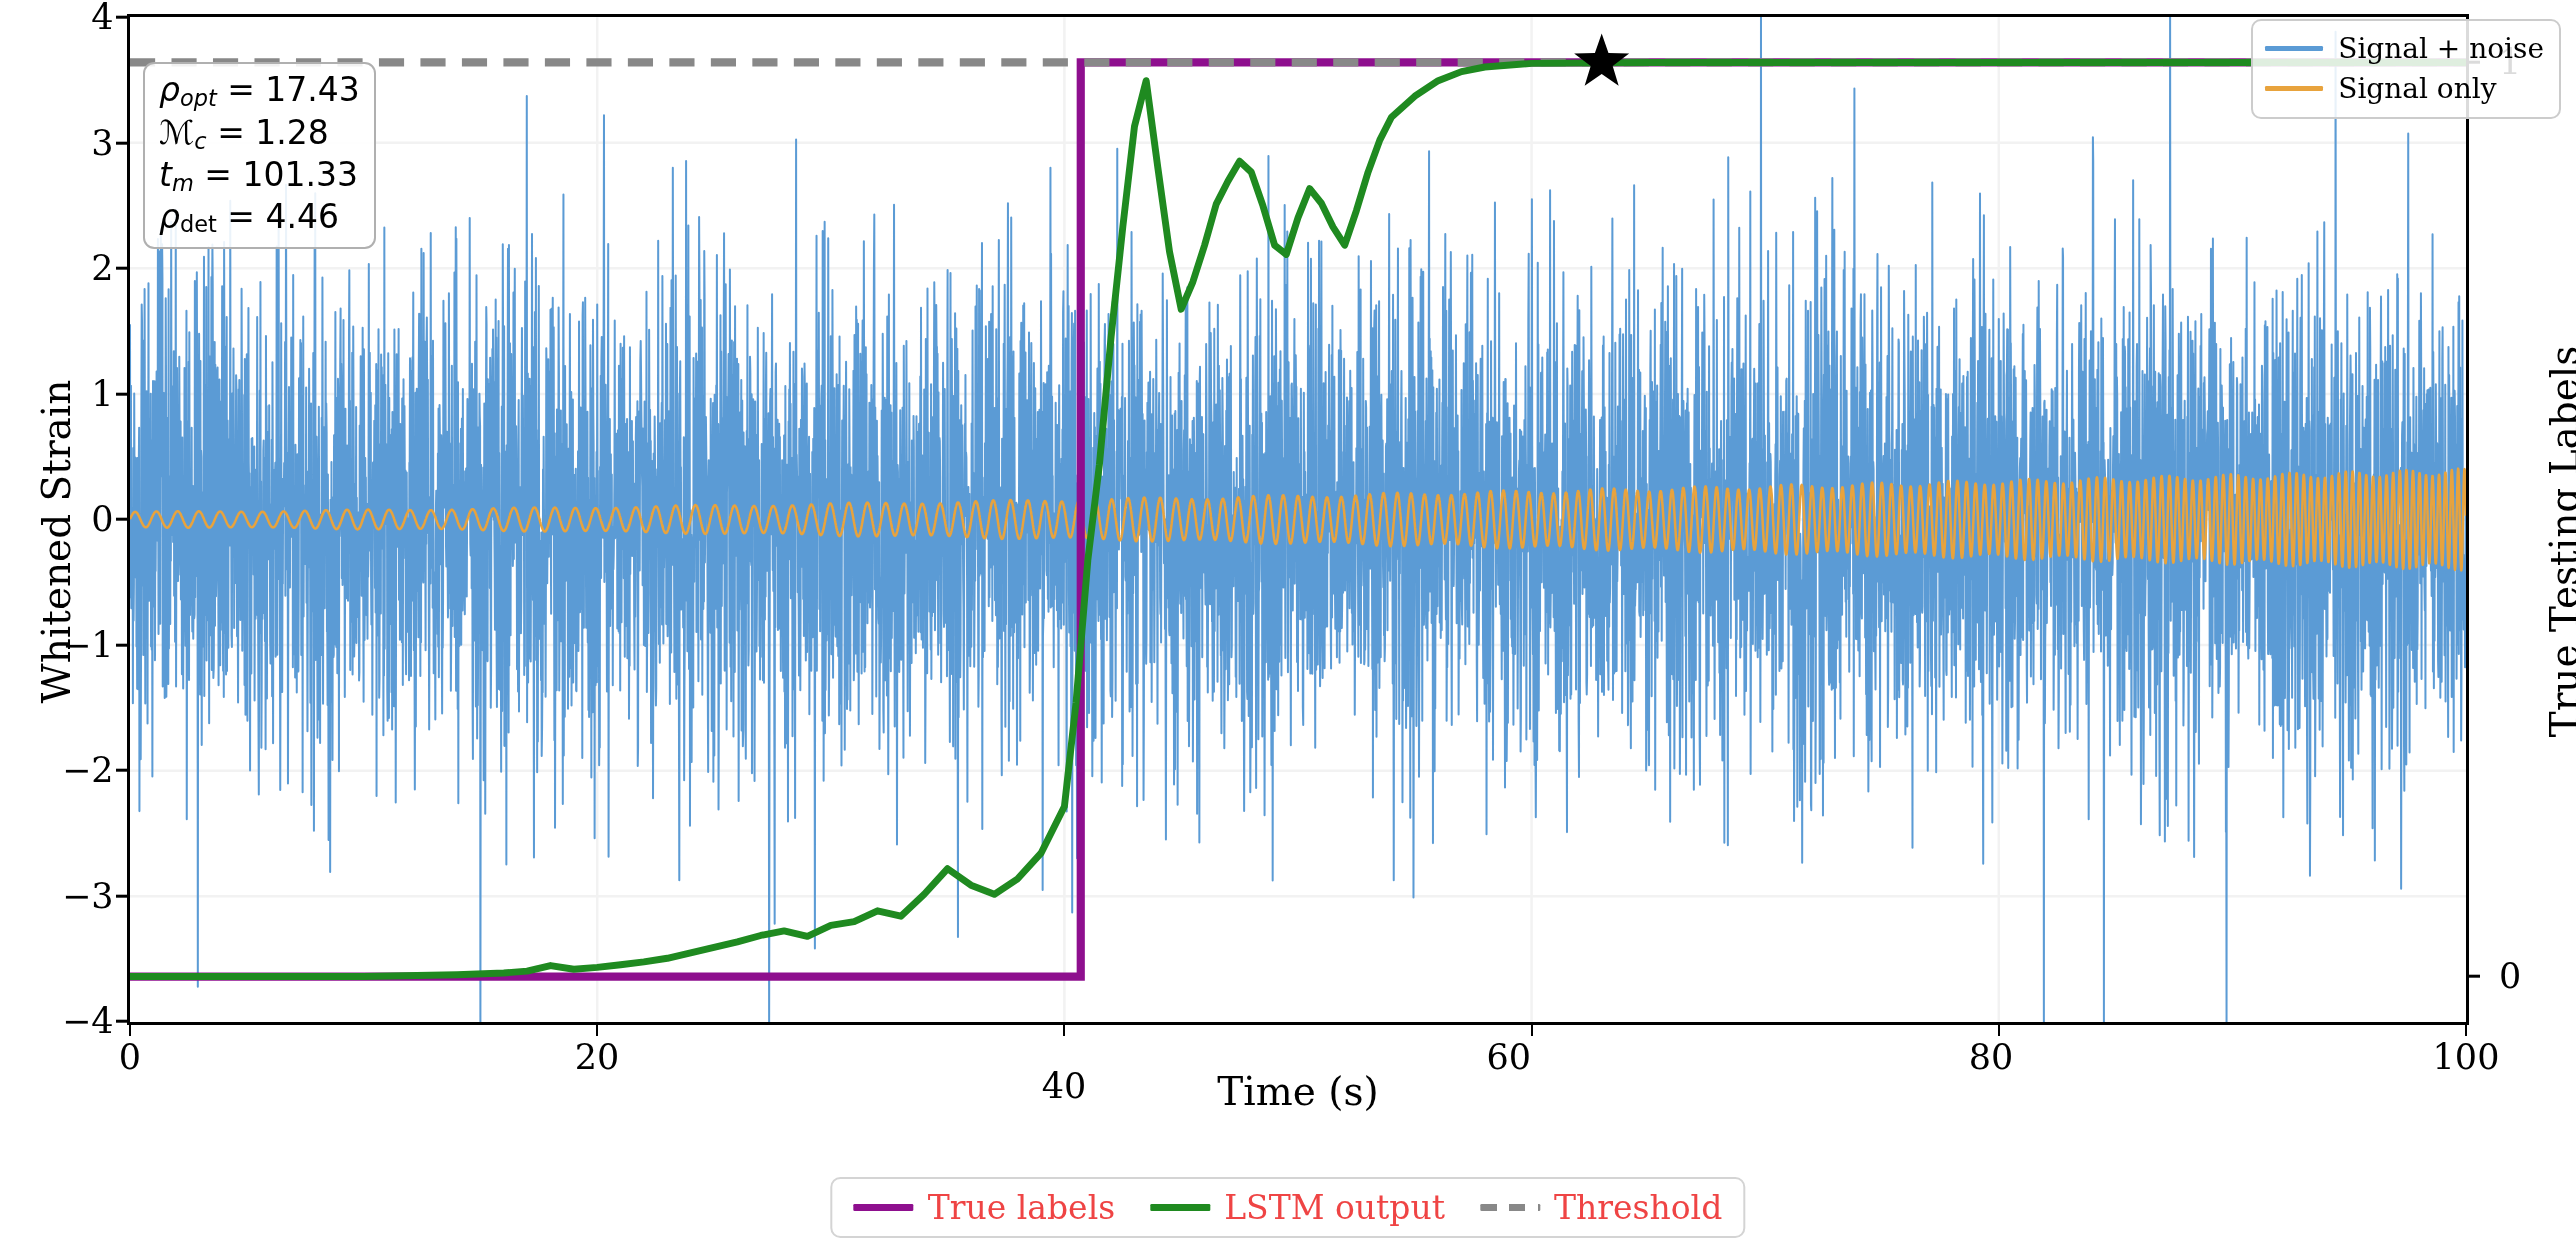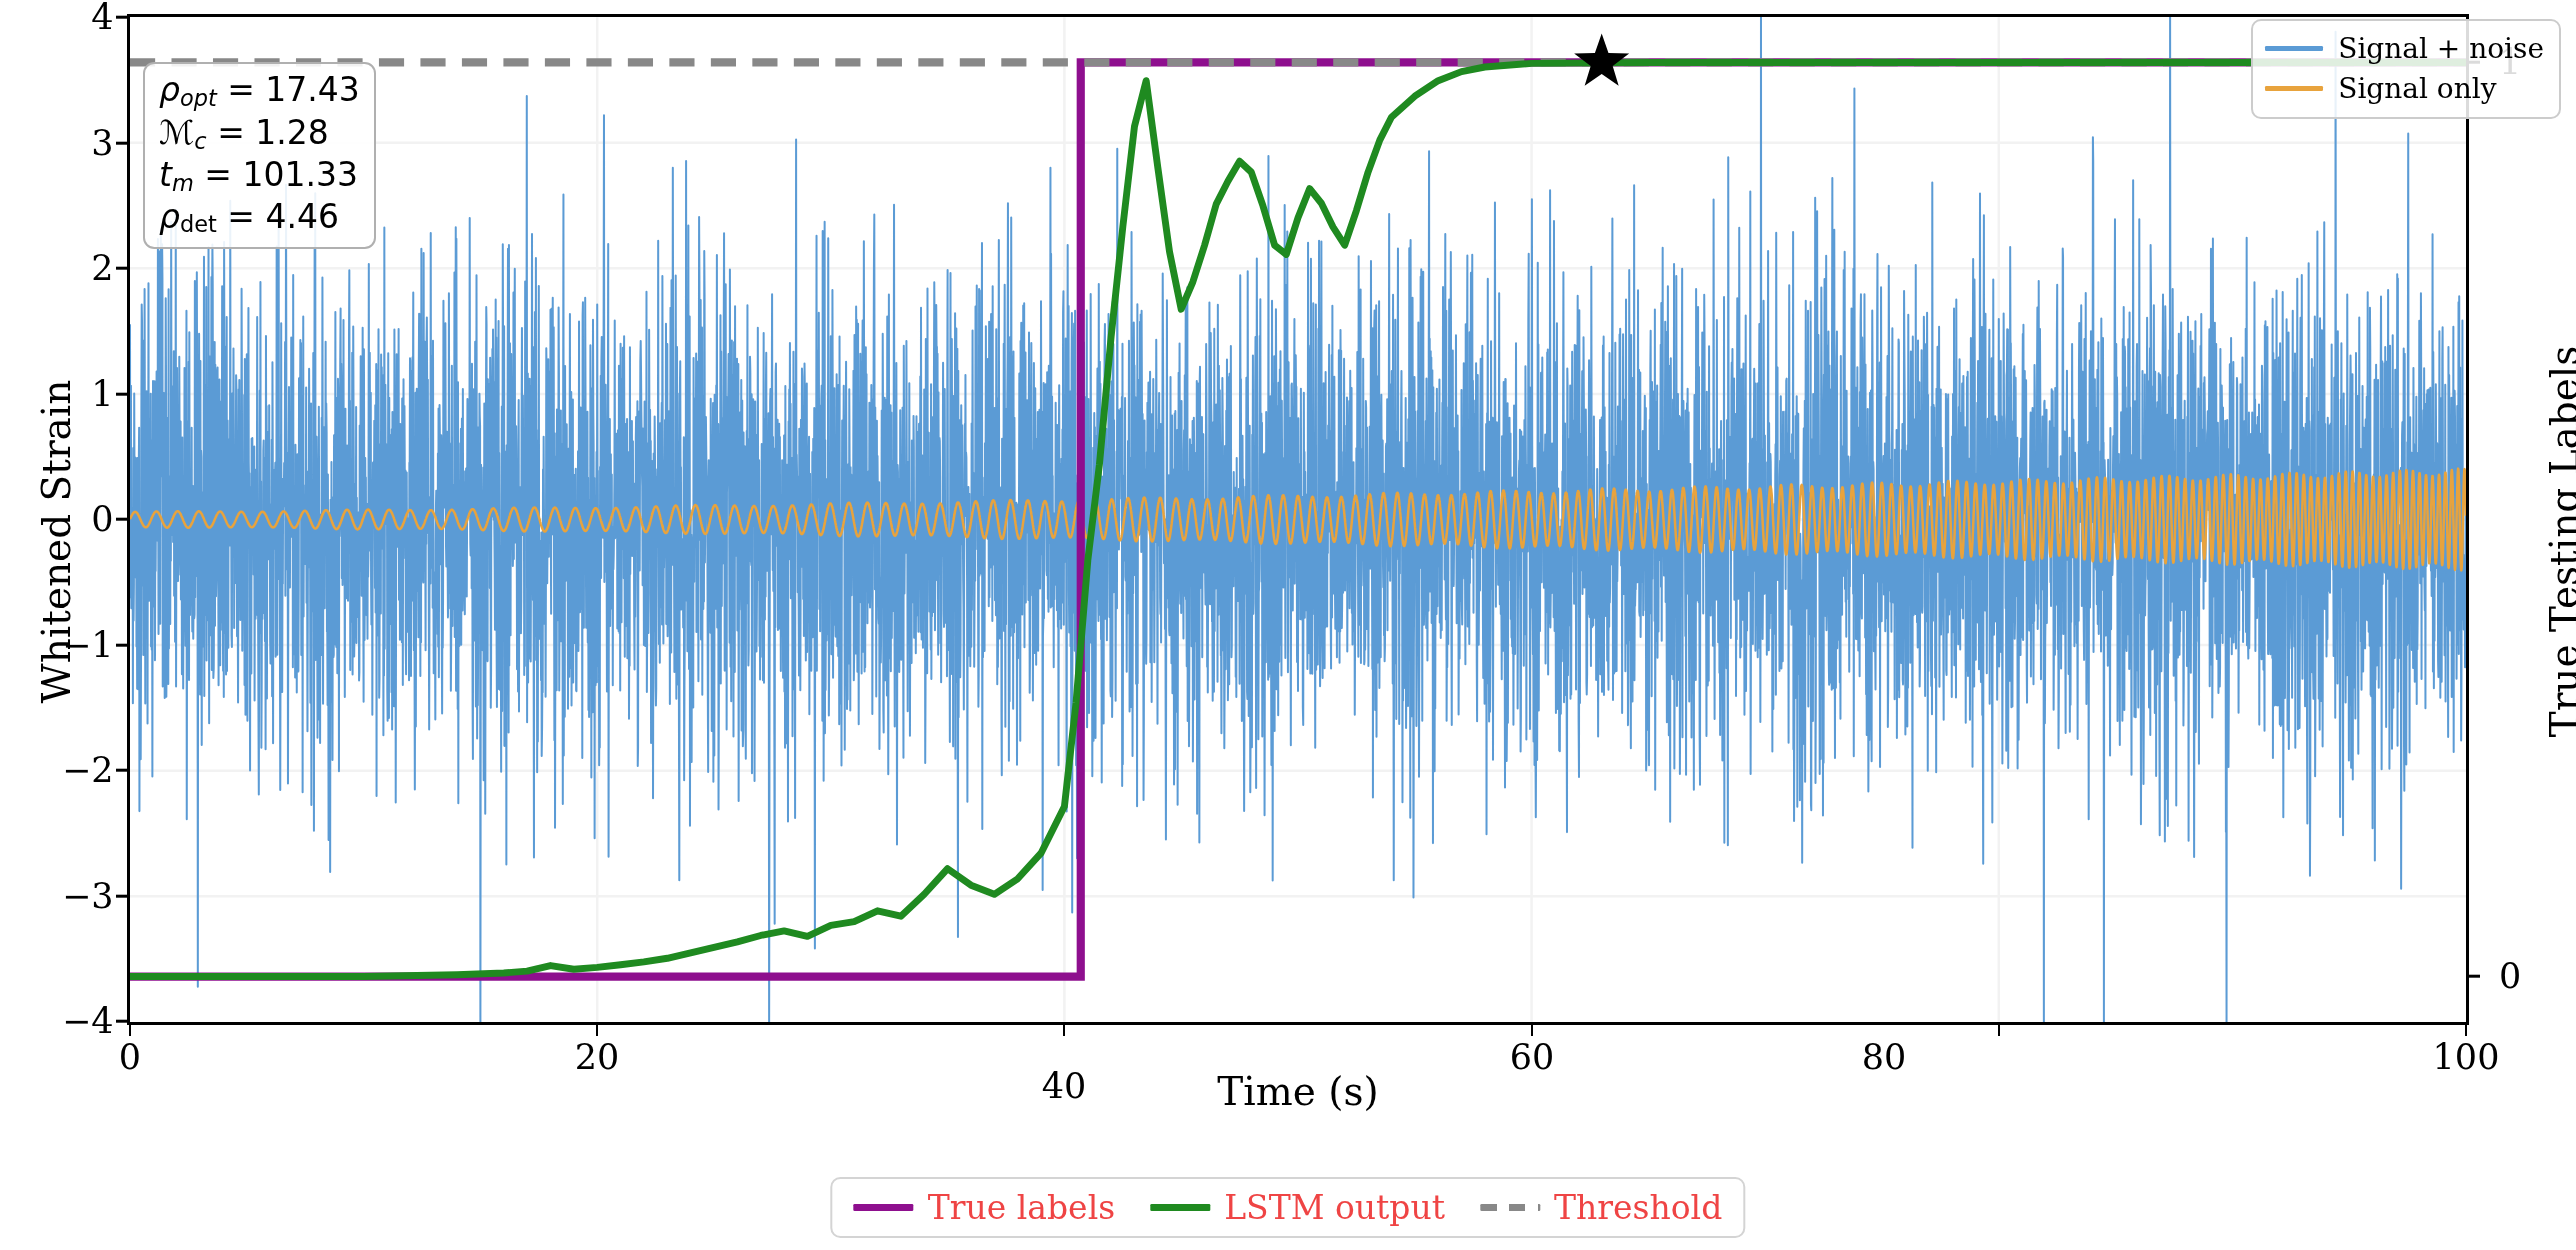--- a/index.html
+++ b/index.html
@@ -253,22 +253,22 @@
       <div class="ylabel-right" style="top: 62px;">1</div>
       <div class="tickmark-right" style="top: 62px;"></div>
     </div>
   <div id="xticks-bottom">
       <div class="xtick-label" style="left: 130px;">0</div>
       <div class="tickmark-bottom" style="left: 130px;"></div>
       <div class="xtick-label" style="left: 597px;">20</div>
       <div class="tickmark-bottom" style="left: 597px;"></div>
       <div class="xtick-label" style="left: 1064px; margin-top: 29px;">40</div>
       <div class="tickmark-bottom" style="left: 1064px;"></div>
-      <div class="xtick-label" style="left: 1532px;">60</div>
+      <div class="xtick-label" style="left: 1468px; text-align: right;">60</div>
       <div class="tickmark-bottom" style="left: 1532px;"></div>
-      <div class="xtick-label" style="left: 1884px; text-align: center;">80</div>
+      <div class="xtick-label" style="left: 1991px; text-align: center;">80</div>
       <div class="tickmark-bottom" style="left: 1999px;"></div>
       <div class="xtick-label" style="left: 2466px;">100</div>
       <div class="tickmark-bottom" style="left: 2466px;"></div>
     </div>
 
 </div>
 
 
 </body></html>

